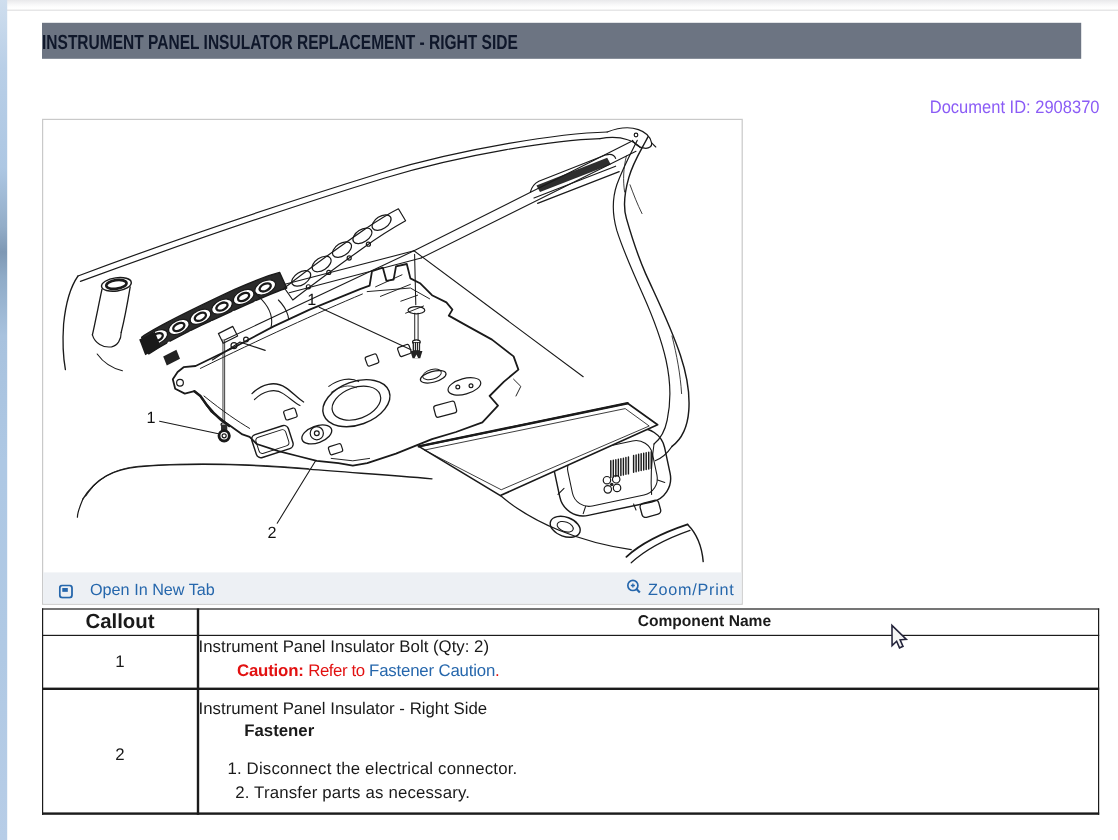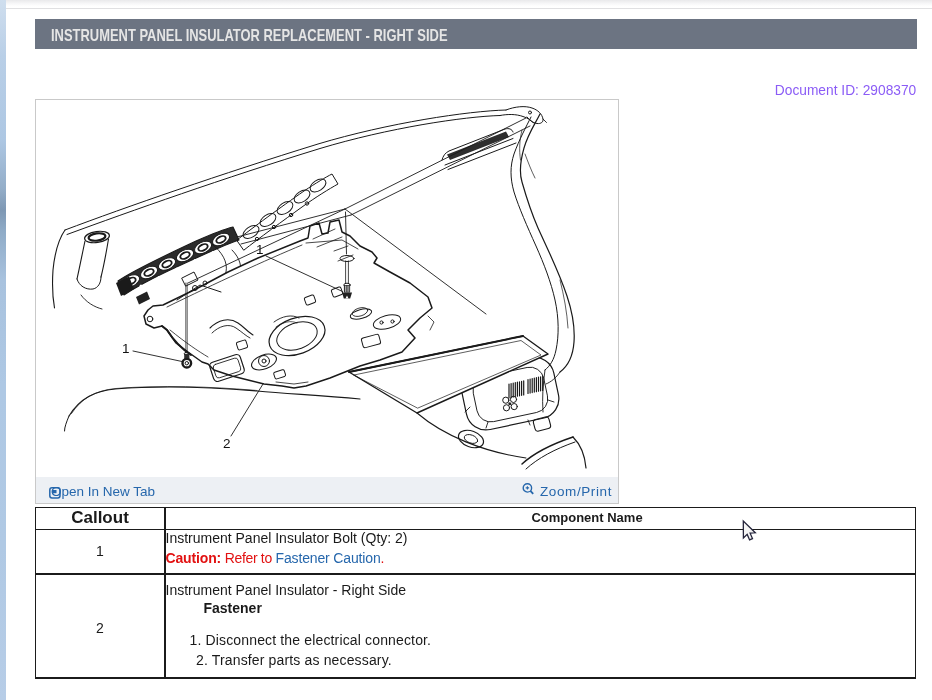--- a/index.html
+++ b/index.html
@@ -6,35 +6,35 @@
   body{width:932px;height:700px;position:relative;background:#fff;
        font-family:"Liberation Sans",sans-serif;overflow:hidden;}
   .abs{position:absolute;}
   #topshadow{left:0;top:0;width:932px;height:8px;
     background:linear-gradient(#e9e9eb 0%,#f7f7f8 45%,#fefefe 75%,#ffffff 100%);
     border-bottom:1px solid #e0e0e2;}
   #leftstrip{left:0;top:0;width:6px;height:700px;
     background:linear-gradient(180deg,#cfdeee 0%,#b9cfe7 8%,#adc7e3 20%,#93adc8 27%,
       #7e98b4 30%,#8fabc7 33%,#a8c2de 40%,#aec8e4 55%,#b0c9e4 78%,#b7cde7 100%);}
   #titlebar{left:35px;top:19px;width:866px;height:30px;background:#6c7482;
-    color:#e5e5e5;font-size:17px;font-weight:bold;line-height:33px;padding-left:16px;
+    color:#0f172a;font-size:17px;font-weight:bold;line-height:33px;
     white-space:nowrap;overflow:hidden;}
   #titlebar span{display:inline-block;transform:scaleX(0.761);transform-origin:0 50%;}
   #docid{left:0;top:81px;width:916px;text-align:right;font-size:15px;color:#8b5cf6;}
   #docid span{display:inline-block;transform:scaleX(0.917);transform-origin:100% 50%;}
   #frame{left:35px;top:99px;width:582px;height:403px;border:1px solid #c9c9c9;background:#fff;}
   #figfooter{left:36px;top:477px;width:582px;height:26px;background:#edf0f4;}
   .link{color:#2667ac;font-size:13.5px;}
-  #opentab{left:51px;top:484px;}
+  #opentab{left:75px;top:484px;}
   #zoomprint{left:540px;top:484px;letter-spacing:0.6px;}
   #drawing{left:36px;top:100px;}
   .bl{background:#1b1b1b;}
   .txt{font-size:14px;color:#1a1a1a;line-height:14px;white-space:nowrap;}
   .ctr{text-align:center;}
-  .red{color:#e21111;}
+  .red{color:#e21111;margin-left:32px;}
   .blue{color:#2667ac;}
 </style>
 </head>
 <body>
 <div id="topshadow" class="abs"></div>
 <div id="leftstrip" class="abs"></div>
 <div id="titlebar" class="abs"><span>INSTRUMENT PANEL INSULATOR REPLACEMENT - RIGHT SIDE</span></div>
 <div id="docid" class="abs"><span>Document ID: 2908370</span></div>
 <div id="frame" class="abs"></div>
 <div id="figfooter" class="abs"></div>

